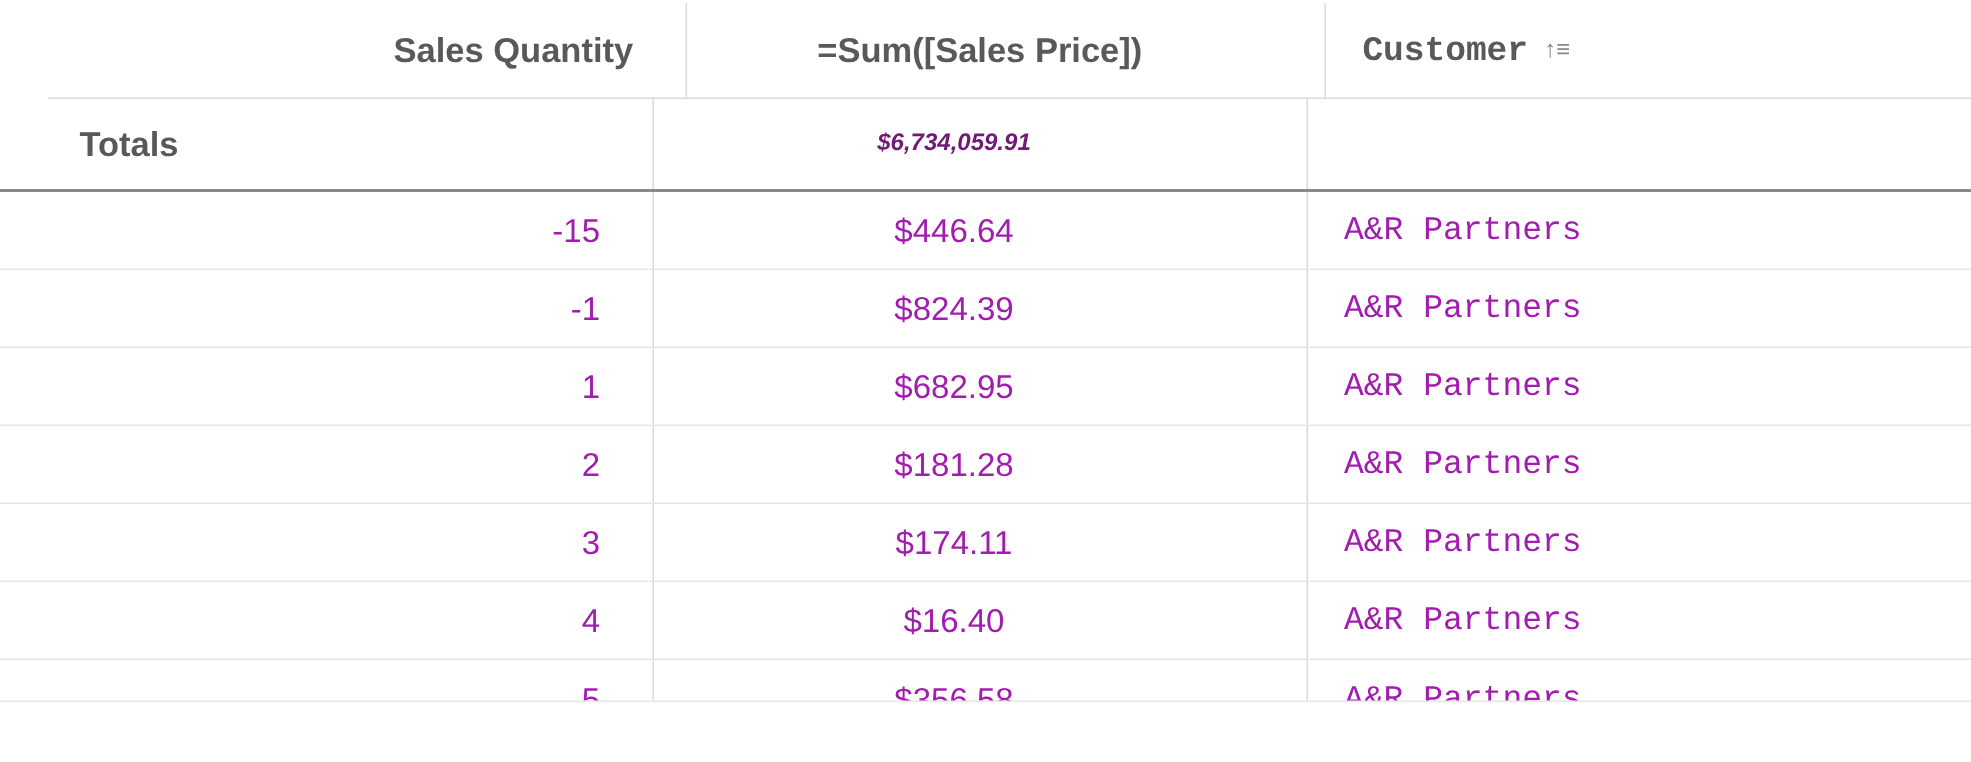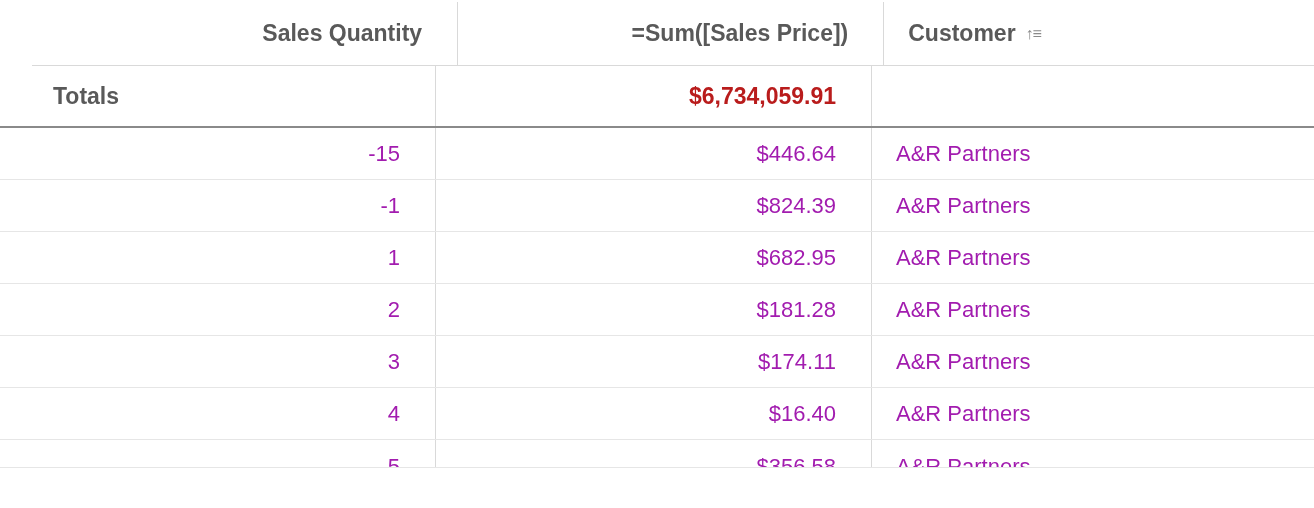--- a/index.html
+++ b/index.html
@@ -33,22 +33,22 @@
   .data-row {
     border-bottom: 1px solid #e6e6e6;
   }
   .col {
     display: flex;
     align-items: center;
     height: 100%;
     position: relative;
   }
   .col-1 { width: 436px; justify-content: flex-end; padding-right: 36px; }
-  .col-2 { width: 436px; justify-content: flex-end; padding-right: 36px; }
-  .col-3 { width: 440px; justify-content: flex-start; padding-left: 24px; }
+  .col-2 { width: 436px; justify-content: center; padding-right: 36px; }
+  .col-3 { width: 440px; justify-content: flex-start; padding-left: 24px; font-family: Liberation Mono, monospace; }
   .vline {
     position: absolute;
     top: 0;
     right: 0;
     width: 1px;
     height: 100%;
     background: #d9d9d9;
   }
   .header-text {
     font-size: 23px;
@@ -63,23 +63,24 @@
     font-size: 16px;
     letter-spacing: -1px;
   }
   .totals-label {
     font-size: 23px;
     font-weight: 700;
     color: #595959;
     padding-left: 38px;
   }
   .totals-value {
-    font-size: 23px;
+    font-size: 16px;
     font-weight: 700;
-    color: #b91c1c;
+    color: #701a75;
+    font-style: italic;
   }
   .cell {
     font-size: 22px;
     font-weight: 400;
     color: #a21caf;
   }
   .col-1.totals { justify-content: flex-start; padding-left: 15px; padding-right: 0;}
   .partial-row {
     height: 28px;
     overflow: hidden;

